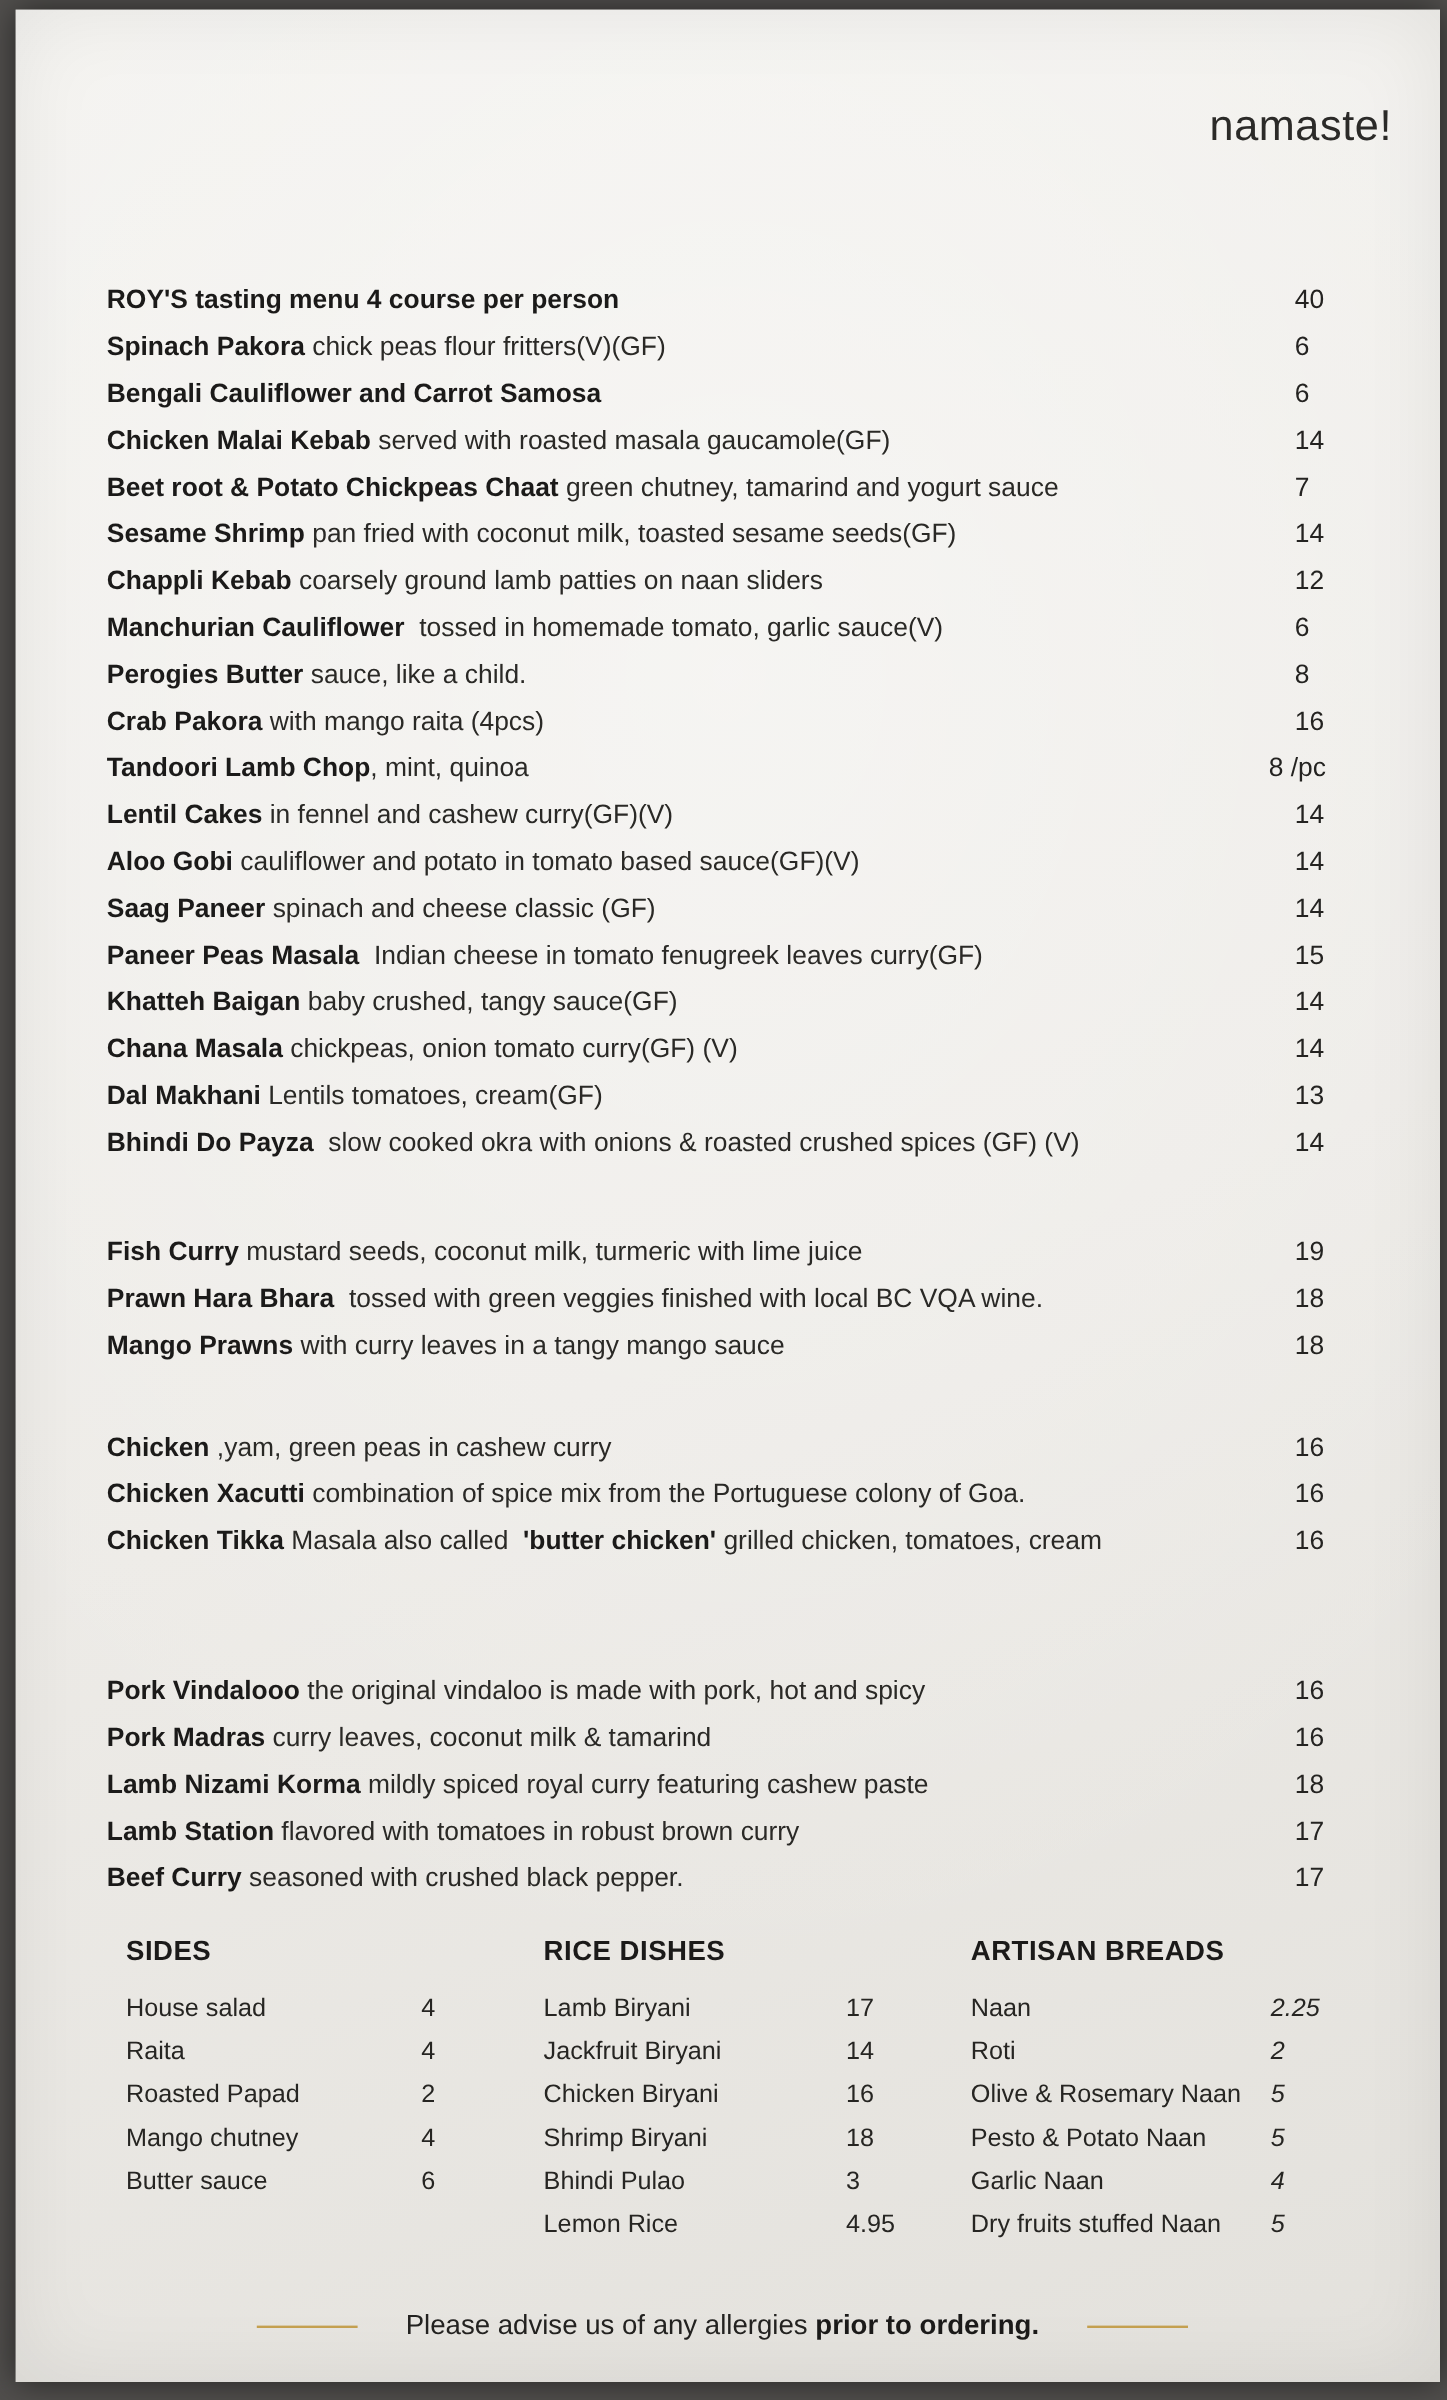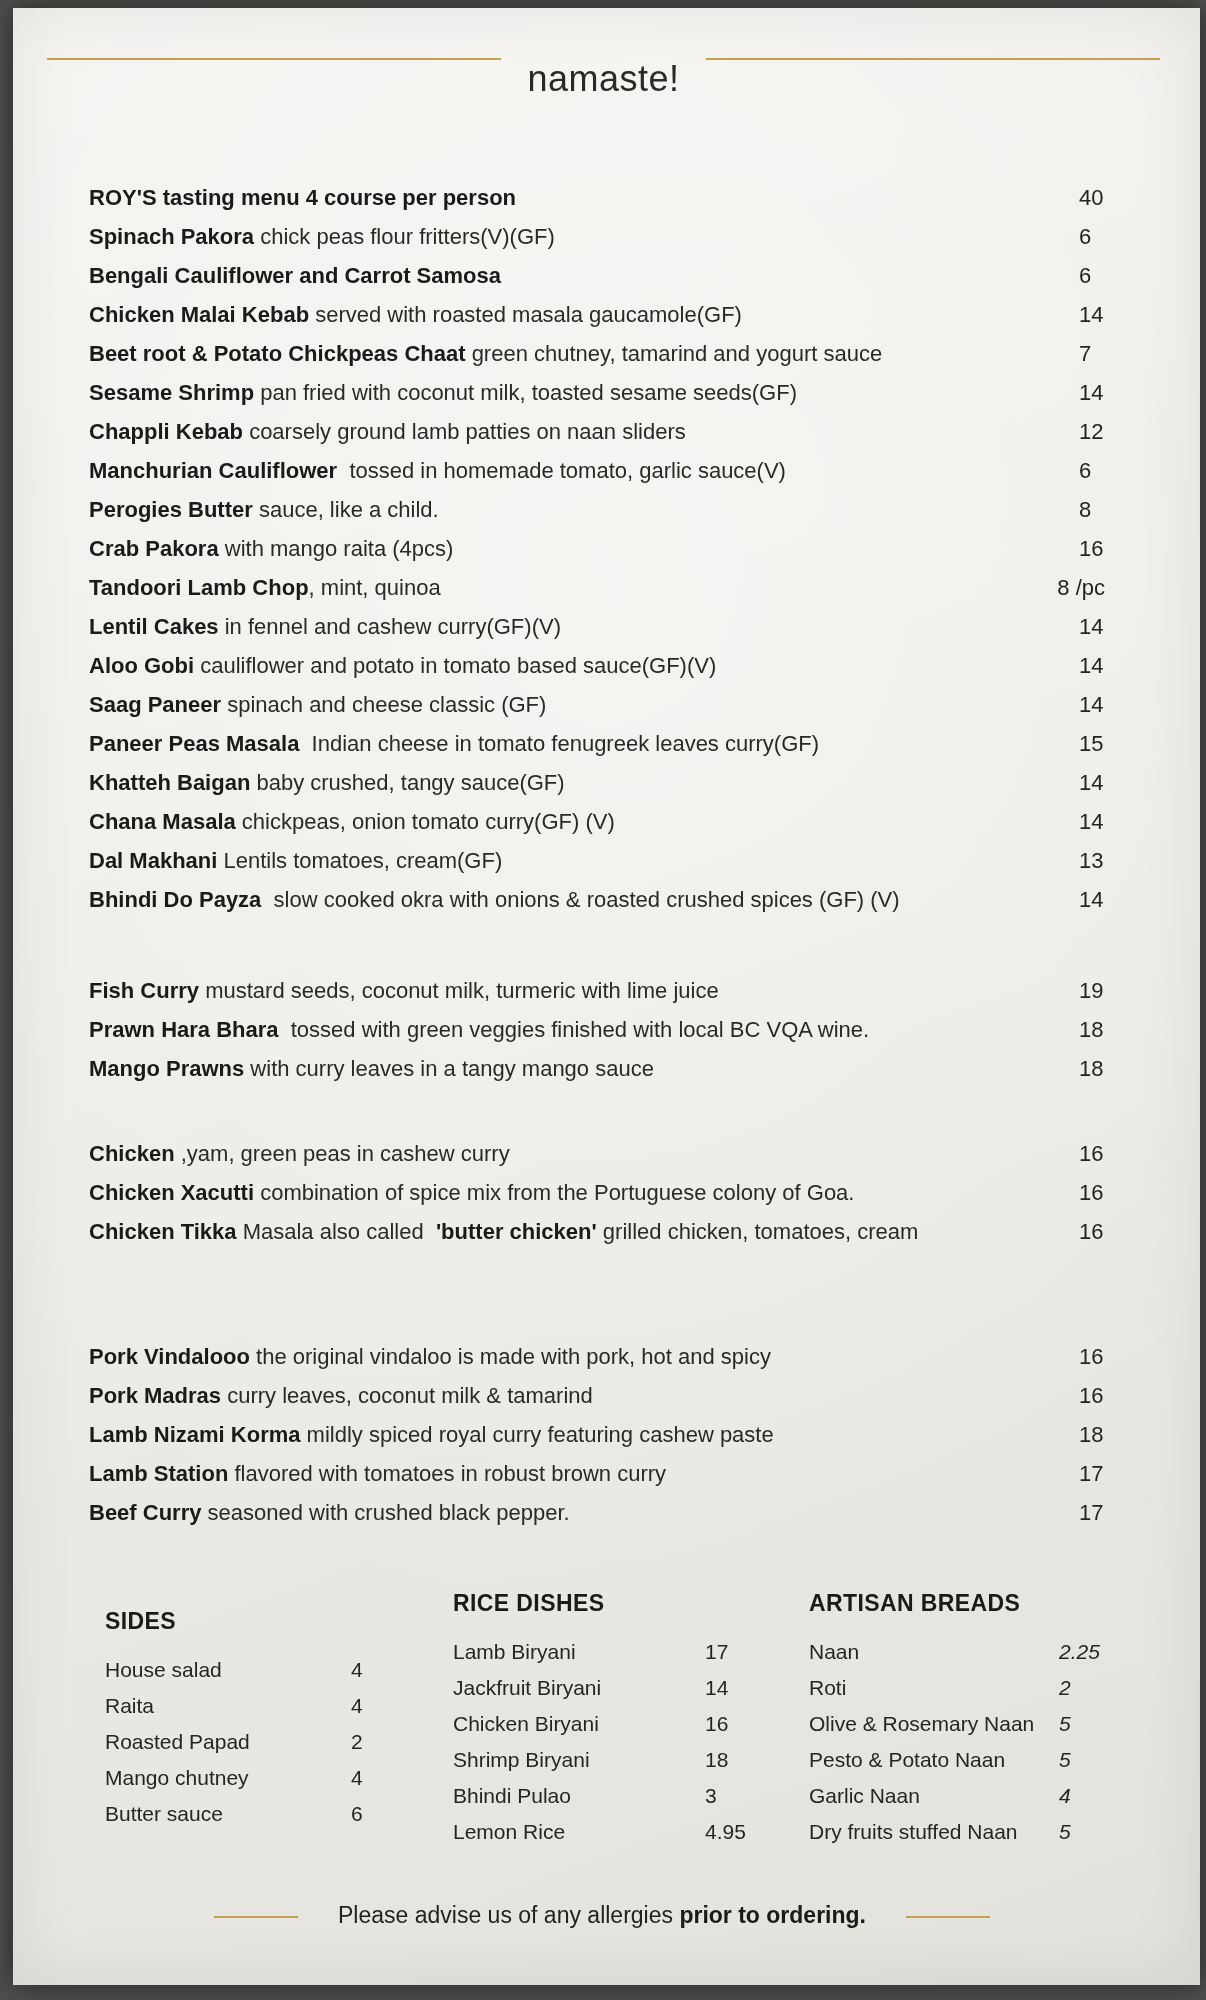--- a/index.html
+++ b/index.html
@@ -13,22 +13,23 @@
   .paper {
     position: absolute;
     left: 13px; top: 8px; right: 6px; bottom: 15px;
     background:
       radial-gradient(120% 90% at 50% 28%, rgba(255,255,255,0.38), rgba(255,255,255,0) 62%),
       linear-gradient(160deg, #f4f3f0 0%, #edebe7 55%, #e3e1dc 100%);
     box-shadow: inset 0 0 70px rgba(0,0,0,0.07), 0 0 26px rgba(0,0,0,0.55);
   }
   
   .header {
-    display: flex; align-items: flex-start; gap: 26px;
+    display: flex; align-items: flex-end; gap: 26px;
     padding: 50px 40px 0 34px;
+    flex-direction: column;
   }
   .rule { flex: 1; height: 2px; background: #c4a050; }
   .header .title {
     font-size: 36px; color: #2b2a28; letter-spacing: 0.5px; font-weight: 400;
     padding-bottom: 6px;
   }
   
   .content { padding: 0 95px 0 76px; }
   #sec-starters { margin-top: 28px; }
   .menu-row {
@@ -43,21 +44,21 @@
   .price { flex-shrink: 0; min-width: 40px; padding-left: 14px; text-align: left; color: #242321; }
   .notice {
     margin: 14px 0 12px;
     font-size: 20px; font-weight: 700; letter-spacing: -0.2px;
     line-height: 30px; color: #b43e4b; white-space: nowrap;
   }
   .sec-seafood { margin-top: 52px; }
   .sec-chicken { margin-top: 46px; }
   .sec-meat { margin-top: 86px; }
   
-  .bottom { display: flex; margin-top: 100px; color: #262522; align-items: center; }
+  .bottom { display: flex; margin-top: 70px; color: #262522; align-items: flex-start; }
   .bcol { display: flex; flex-direction: column; }
   .btitle { font-size: 23px; font-weight: 700; letter-spacing: 0.4px; line-height: 30px; margin-bottom: 16px; color: #1b1a19; }
   .brow { display: flex; font-size: 21px; line-height: 36px; }
   .bname { flex: 1; white-space: nowrap; }
   .bprice { flex-shrink: 0; text-align: left; }
   .bcol1 { width: 292px; padding-left: 16px; }
   .bcol1 .bprice { width: 30px; }
   .bcol2 { width: 300px; margin-left: 36px; }
   .bcol2 .bprice { width: 48px; }
   .bcol3 { flex: 1; margin-left: 26px; }

